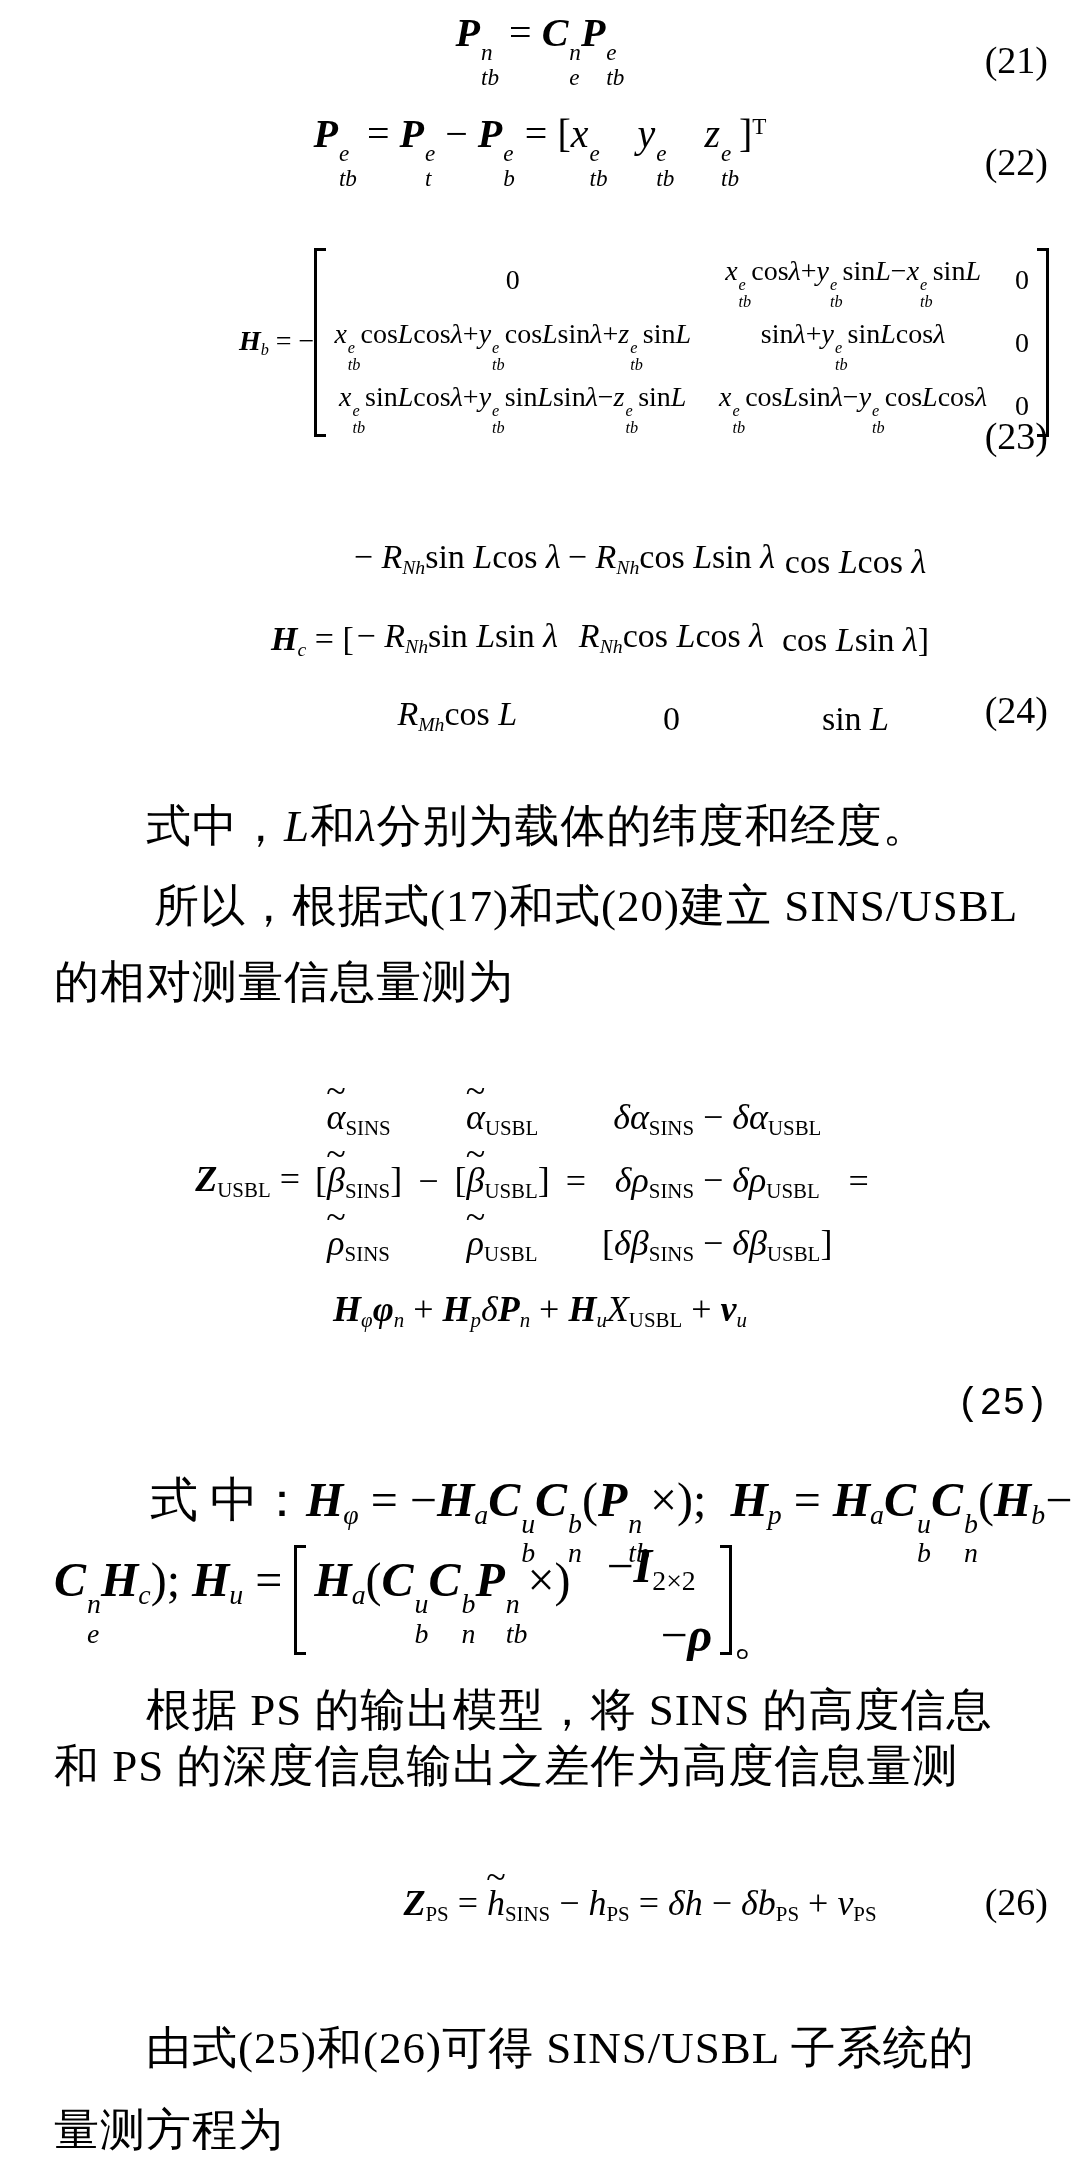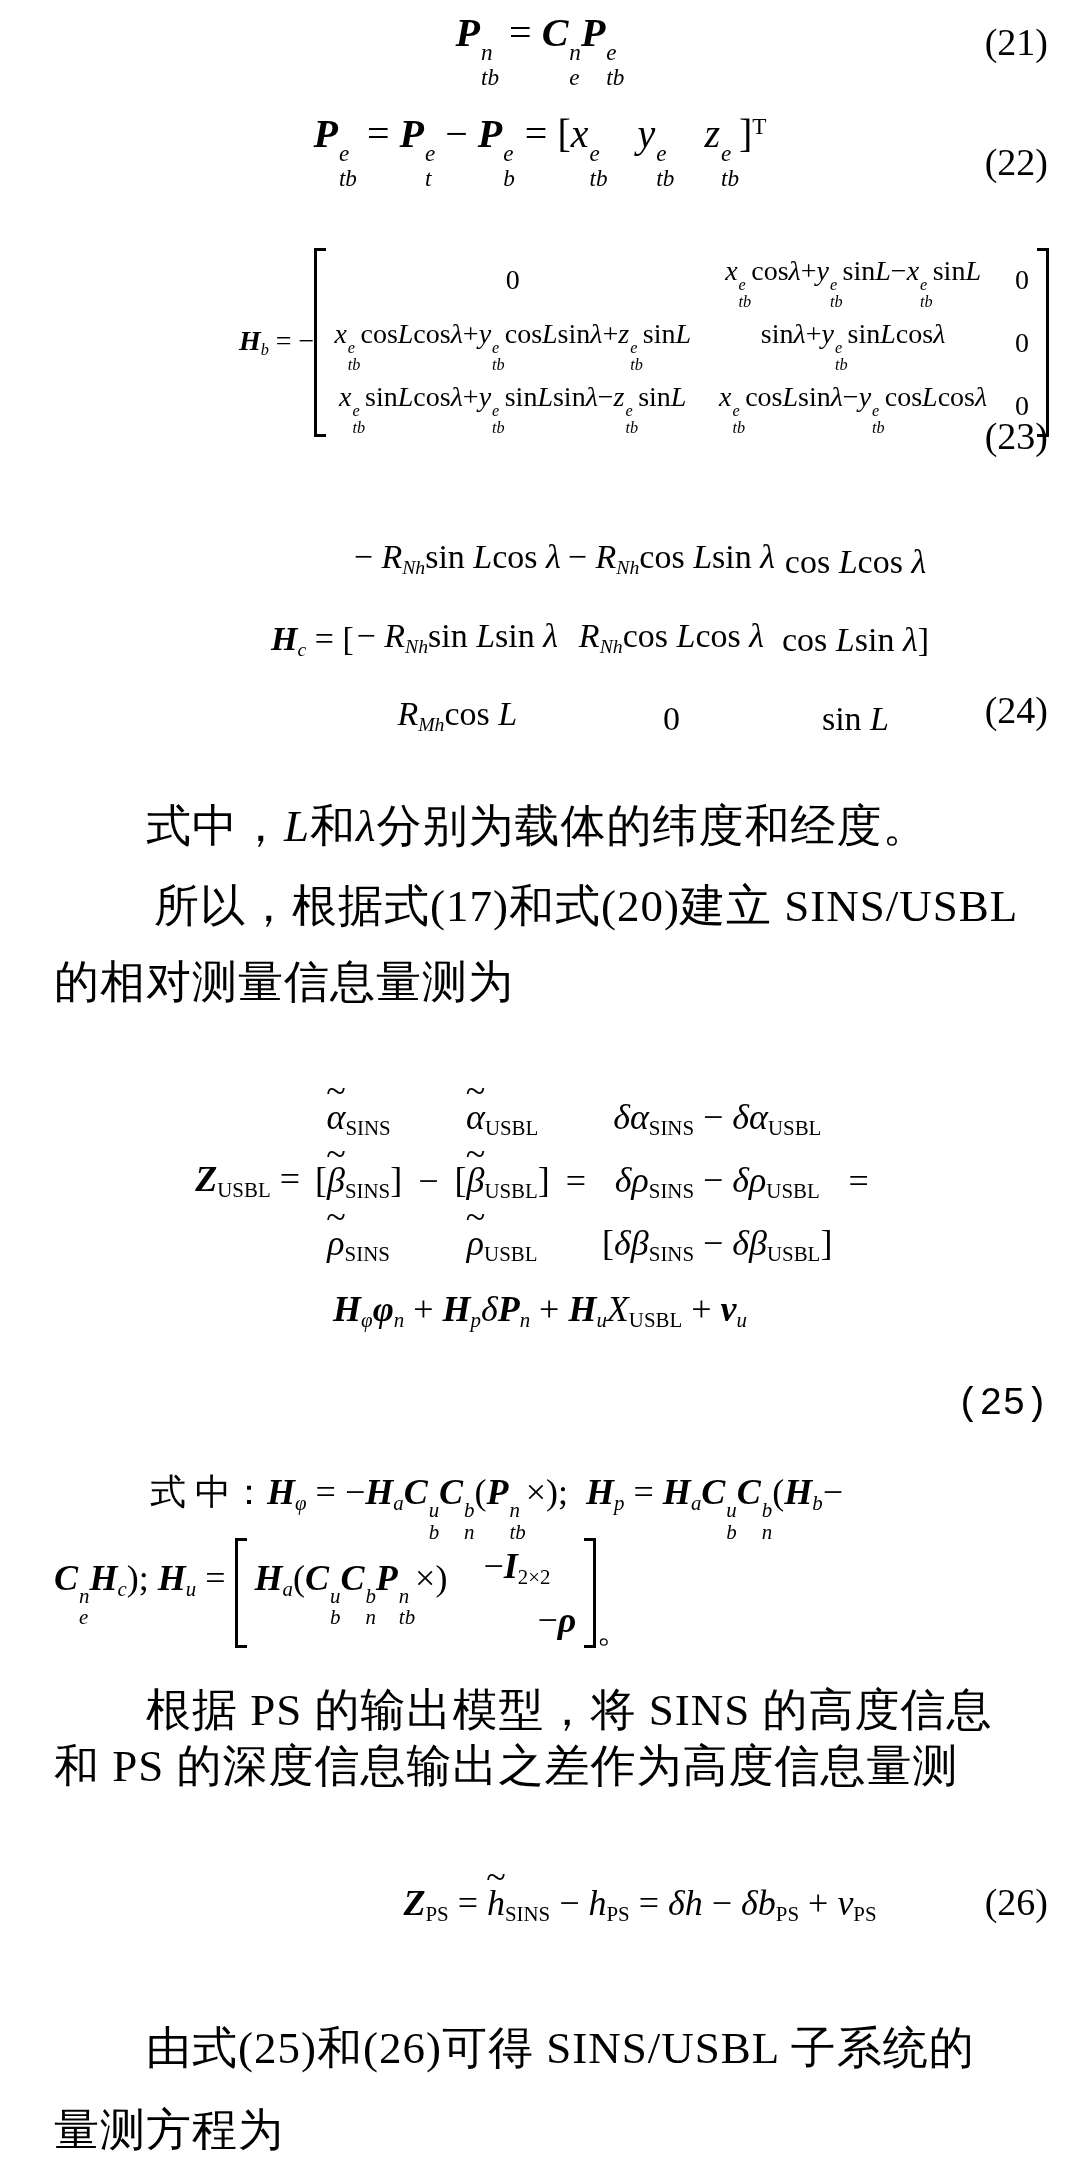--- a/index.html
+++ b/index.html
@@ -12,21 +12,21 @@
   .math, .math span{font-family:"Liberation Serif","DejaVu Serif",serif;}
   .mt{font-style:normal;white-space:pre;}
   .mi{font-style:italic;white-space:pre;}
   .mb{font-style:italic;font-weight:bold;white-space:pre;}
   sup.m{font-size:0.58em;vertical-align:0.55em;white-space:pre;}
   sub.m{font-size:0.58em;vertical-align:-0.28em;white-space:pre;}
   .ss{display:inline-flex;flex-direction:column;align-items:flex-start;font-size:0.58em;
       line-height:1.05;vertical-align:-0.62em;margin-left:1px;}
   .tld{display:inline-block;position:relative;}
   .tld .tl{position:absolute;left:50%;top:-0.72em;transform:translateX(-50%);font-size:1em;font-style:normal;}
-  .fs40{font-size:40px;} .fs38{font-size:36px;} .fs36{font-size:36px;}
+  .fs40{font-size:40px;} .fs38{font-size:48px;} .fs36{font-size:36px;}
   .fs34{font-size:34px;} .fs28{font-size:28px;}
   .eqlabel{position:absolute;right:32px;font-size:38px;color:#000;}
   .cjk{font-size:45px;letter-spacing:1px;color:#000;white-space:pre;}
   .brk{width:9px;align-self:stretch;border:3px solid #000;}
   .brk.l{border-right:none;margin-right:8px;}
   .brk.r{border-left:none;margin-left:8px;}
   .grid23{display:grid;grid-template-columns:auto auto auto;column-gap:28px;row-gap:0;
           justify-items:center;align-items:center;}
   .grid23 .cell{line-height:46px;text-align:center;}
   .grid24{display:grid;grid-template-columns:auto auto auto;column-gap:44px;row-gap:0;
@@ -50,21 +50,21 @@
           <span class="mi">n</span>
           <span class="mi">tb</span>
         </span><span class="mt"> = </span><span class="mb">C</span><span class="ss">
           <span class="mi">n</span>
           <span class="mi">e</span>
         </span><span class="mb">P</span><span class="ss">
           <span class="mi">e</span>
           <span class="mi">tb</span>
         </span></span>
   </div>
-  <span class="eqlabel" style="top:20px;text-align:center;">(21)</span>
+  <span class="eqlabel" style="top:38px;text-align:center;">(21)</span>
 
   <div class="eqrow" style="top:112px;height:76px;padding-right:44px;">
     <span class="math fs40"><span class="mb">P</span><span class="ss">
           <span class="mi">e</span>
           <span class="mi">tb</span>
         </span><span class="mt"> = </span><span class="mb">P</span><span class="ss">
           <span class="mi">e</span>
           <span class="mi">t</span>
         </span><span class="mt"> − </span><span class="mb">P</span><span class="ss">
           <span class="mi">e</span>

